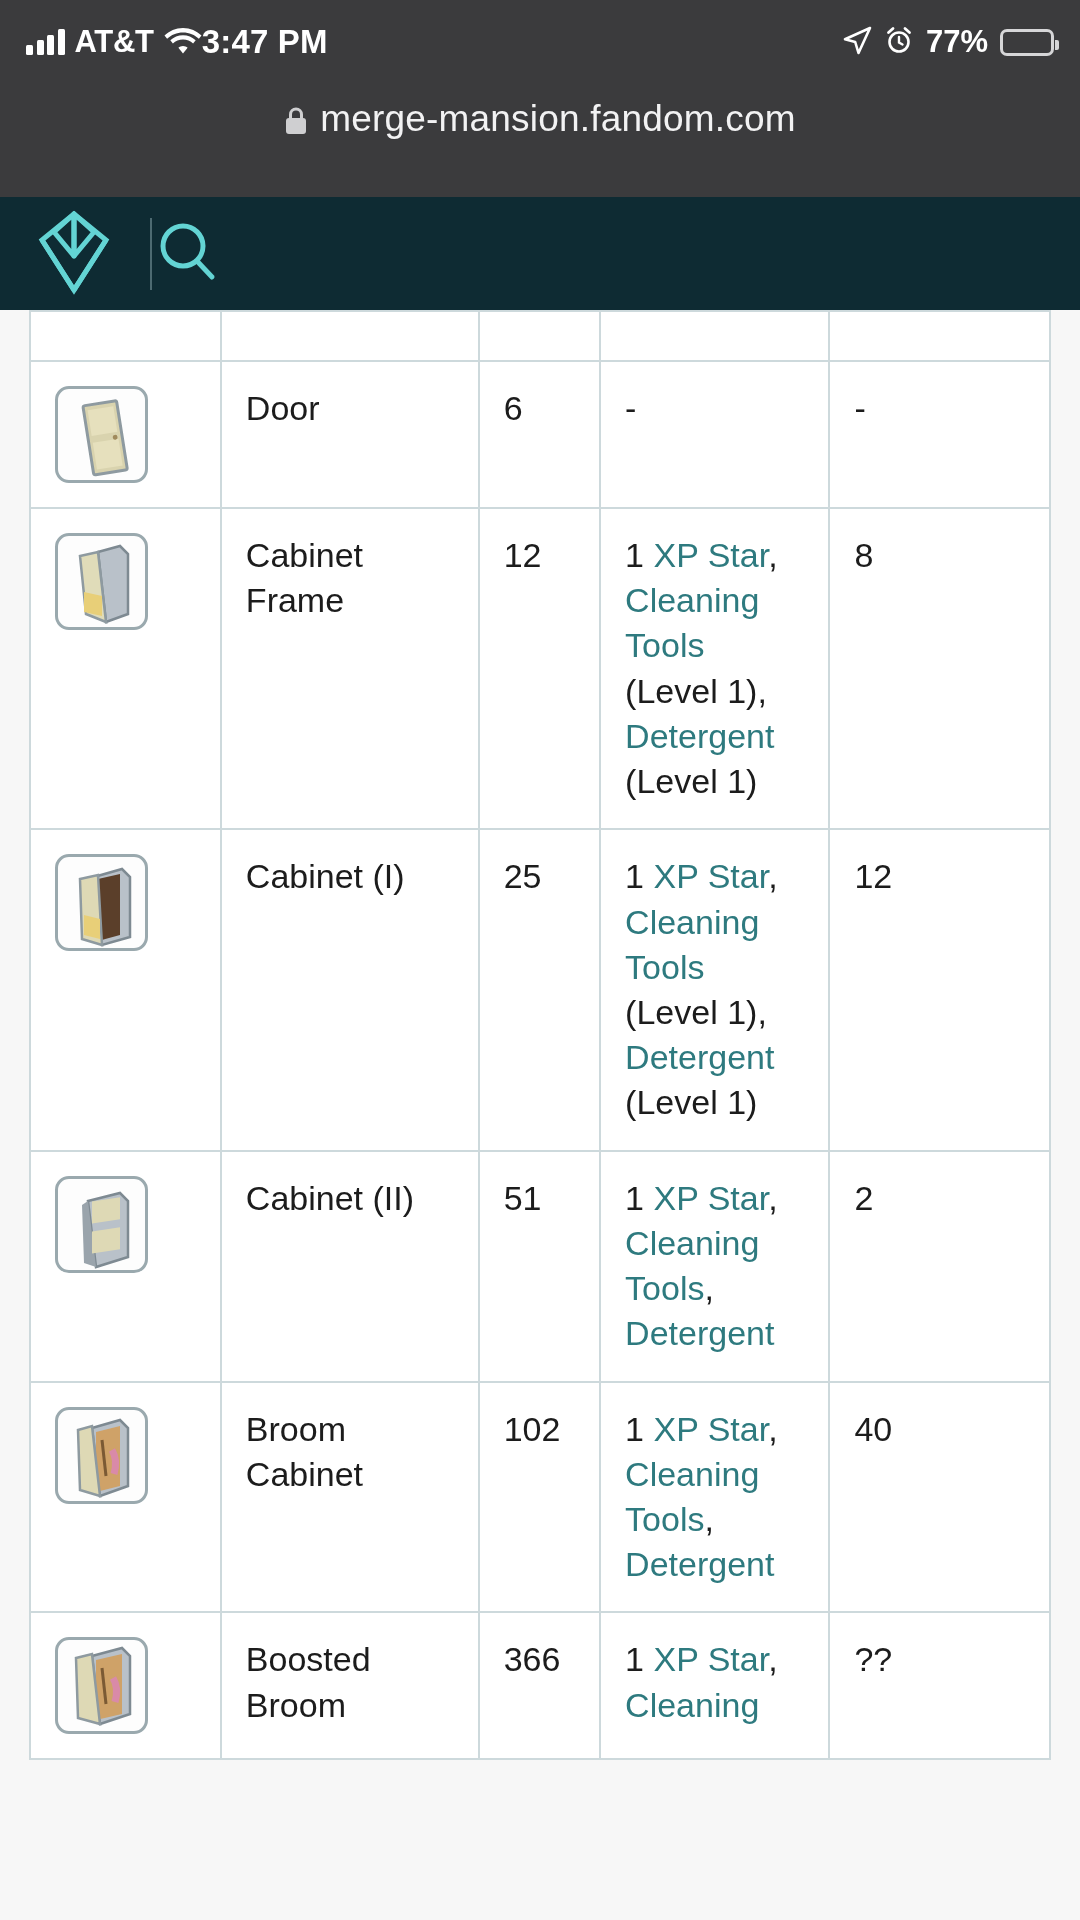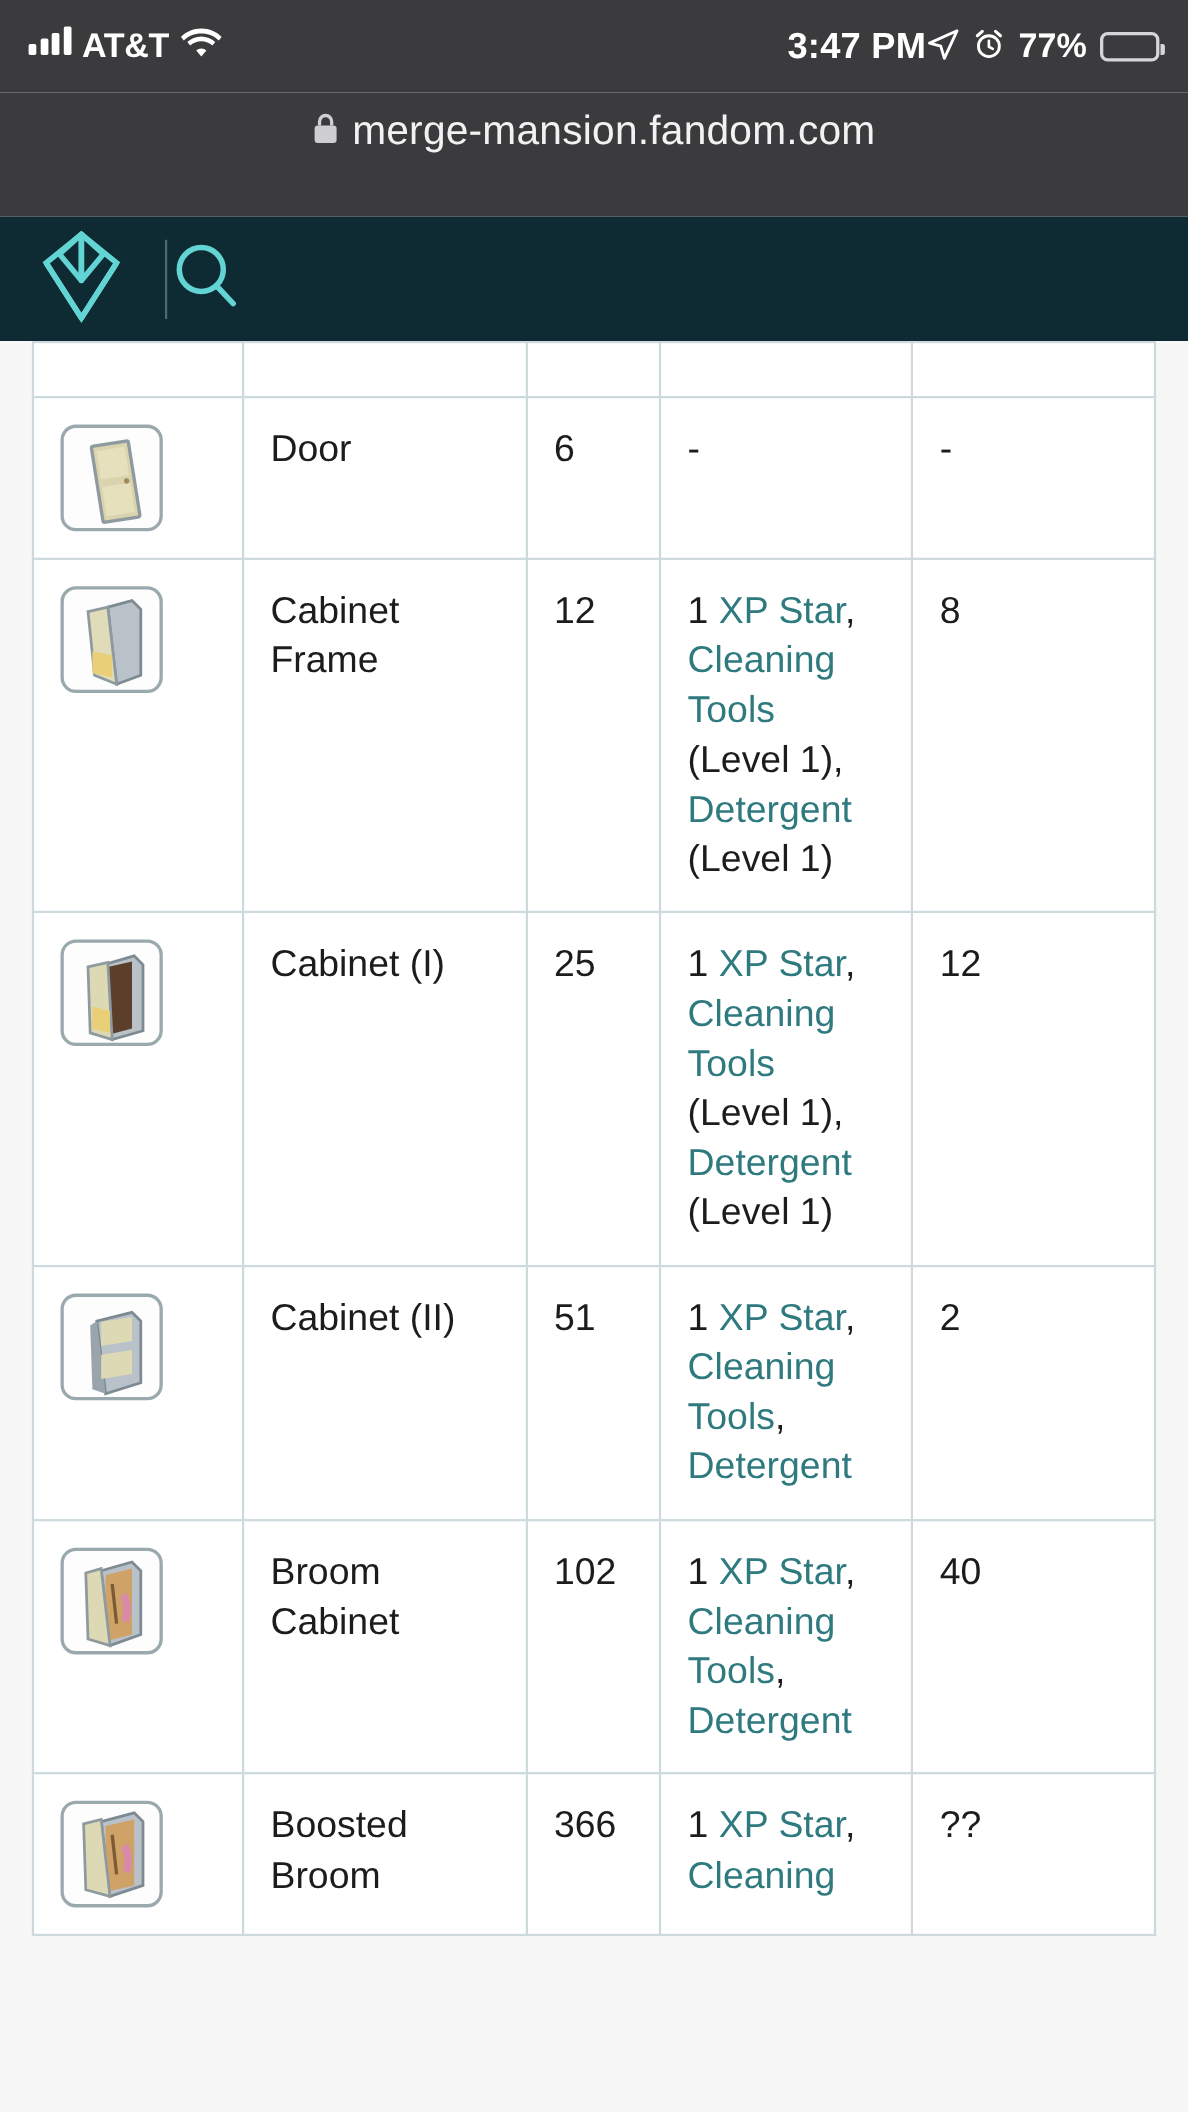--- a/index.html
+++ b/index.html
@@ -11,22 +11,22 @@
   }
 
   
   .statusbar {
     height: 84px; width: 100%;
     background: #3b3b3d;
     display: flex; align-items: center;
     padding: 0 26px;
     color: #ffffff;
   }
-  .sb-left { display: flex; gap: 10px; flex: 0 0 auto; }
-  .sb-center { flex: 1 1 auto; text-align: right; }
+  .sb-left { display: flex; align-items: center; gap: 10px; flex: 0 0 auto; }
+  .sb-center { flex: 1 1 auto; text-align: left; }
   .sb-right { display: flex; align-items: center; gap: 12px; flex: 0 0 auto; }
   .sb-time { font-size: 33px; font-weight: 600; letter-spacing: .2px; }
   .carrier { font-size: 31px; font-weight: 600; letter-spacing: -0.3px; }
   .battpct { font-size: 31px; font-weight: 600; }
 
   .signal { display: flex; align-items: flex-end; gap: 3.5px; height: 26px; }
   .signal i { width: 7px; background: #fff; border-radius: 1.5px; display: block; }
   .signal i:nth-child(1) { height: 10px; }
   .signal i:nth-child(2) { height: 15px; }
   .signal i:nth-child(3) { height: 20px; }
@@ -43,21 +43,21 @@
   .battery .fill { height: 100%; width: 77%; background: #fff; border-radius: 3px; }
 
   
   .urlbar {
     height: 113px; width: 100%;
     background: #3b3b3d;
     display: flex; align-items: flex-start; justify-content: center;
     padding-top: 14px;
     color: #e9e9ea;
   }
-  .urlinner { display: flex; align-items: center; gap: 12px; }
+  .urlinner { display: flex; align-items: flex-end; gap: 12px; }
   .url-text { font-size: 37px; letter-spacing: .2px; color: #f2f2f3; }
 
   
   .wikibar {
     height: 113px; width: 100%;
     background: #0e2b33;
     display: flex; align-items: center;
     padding: 0 34px;
   }
   .wordmark {

